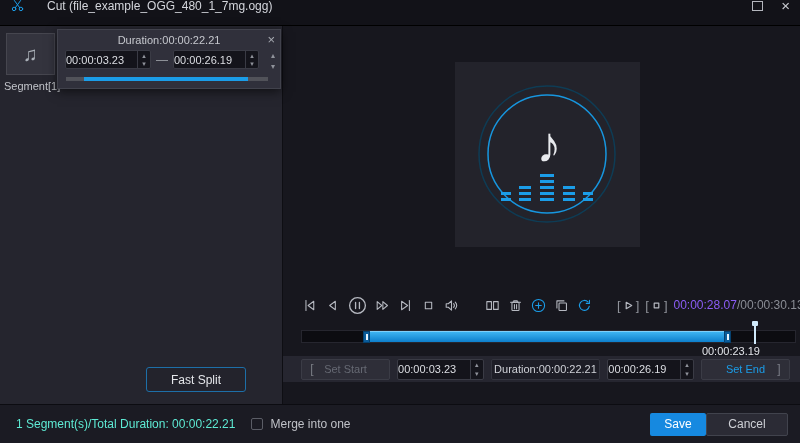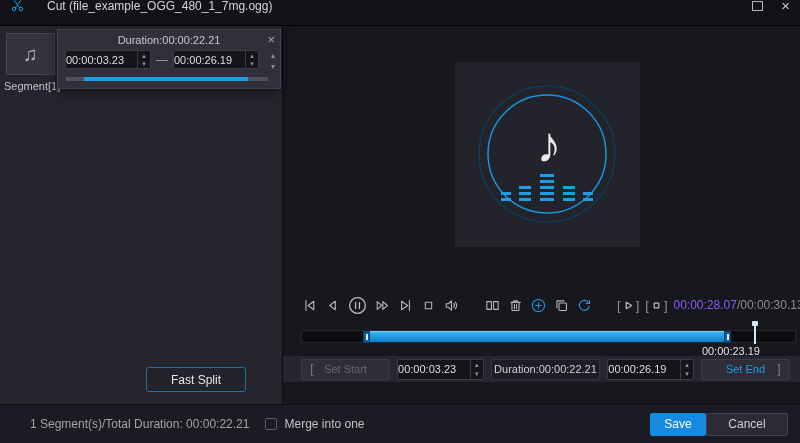--- a/index.html
+++ b/index.html
@@ -78,21 +78,21 @@
 .trim-row{position:absolute;left:0;right:0;top:330px;height:26px;background:#262630;display:flex;align-items:center;padding:0 10px 0 18px;gap:7px}
 .trim-btn{position:relative;height:21px;background:#2e2e38;border:1px solid #3b3c46;border-radius:2px;display:flex;align-items:center;padding:0 7px;font-size:11px;cursor:pointer;width:92px}
 .trim-label{flex:1;text-align:center}
 .disabled .trim-label{color:#666973}
 .active .trim-label{color:#1b9de8}
 .tbr{color:#7b7e86;font-size:12px;width:6px;text-align:center}
 .duration-box{width:114px;height:21px;background:#1d1d26;border:1px solid #33343e;border-radius:2px;display:flex;align-items:center;justify-content:center;font-size:11px;color:#cfd1d7}
 .trim-row .timebox{width:90px;height:21px}
 
 
-.summary{color:#a3a3a3;margin-left:20px}
+.summary{color:#5eead4;margin-left:6px}
 .checkbox{width:12px;height:12px;border:1px solid #5b5d66;border-radius:2px;margin-left:16px;cursor:pointer;background:transparent;display:inline-block}
 .merge-label{margin-left:7px;color:#bfc1c7}
 .footer-spacer{flex:1}
 .save-btn{width:56px;height:23px;background:#1689e0;border:none;border-radius:2px;color:#fff;font-size:12px;cursor:pointer}
 .cancel-btn{width:82px;height:23px;background:#2b2b35;border:1px solid #41434d;border-radius:2px;color:#ced0d6;font-size:12px;cursor:pointer;margin-right:2px}
 </style>
 </head>
 <body>
 
 <div id="app">

